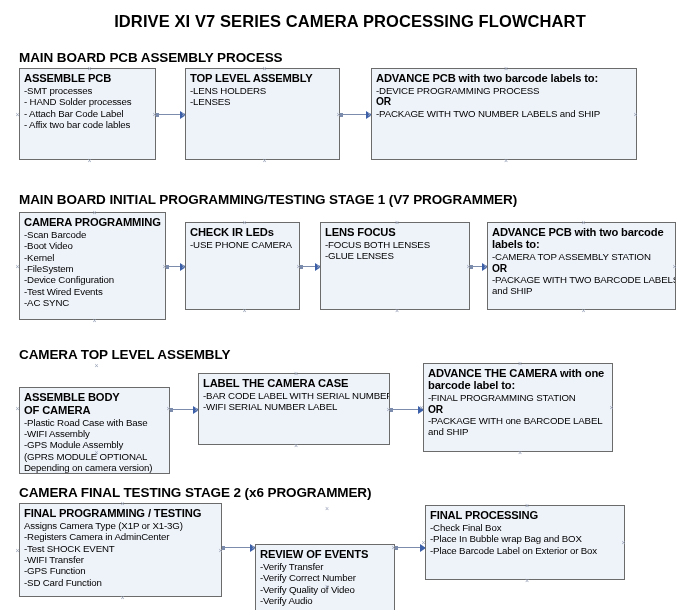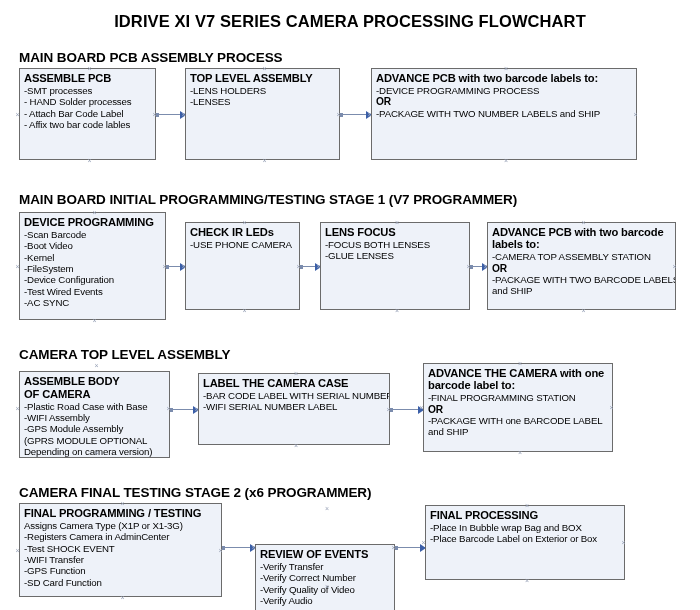--- a/index.html
+++ b/index.html
@@ -142,21 +142,21 @@
   <div class="proc-box" style="left:371px; top:68px; width:266px; height:92px;">
     <div class="box-title">ADVANCE PCB with two barcode labels to:</div>
     <div class="box-line">-DEVICE PROGRAMMING PROCESS</div>
     <div class="box-line bold">OR</div>
     <div class="box-line">-PACKAGE WITH TWO NUMBER LABELS and SHIP</div>
   </div>
 
   <div class="section-heading" style="left:19px; top:192px;">MAIN BOARD INITIAL PROGRAMMING/TESTING STAGE 1 (V7 PROGRAMMER)</div>
 
   <div class="proc-box" style="left:19px; top:212px; width:147px; height:108px;">
-    <div class="box-title">DEVICE PROGRAMMING</div>
+    <div class="box-title">CAMERA PROGRAMMING</div>
     <div class="box-line">-Scan Barcode</div>
     <div class="box-line">-Boot Video</div>
     <div class="box-line">-Kernel</div>
     <div class="box-line">-FileSystem</div>
     <div class="box-line">-Device Configuration</div>
     <div class="box-line">-Test Wired Events</div>
     <div class="box-line">-AC SYNC</div>
   </div>
 
   <div class="connector" style="left:167px; top:262px; width:18px;">
@@ -191,21 +191,21 @@
   <div class="proc-box" style="left:487px; top:222px; width:189px; height:88px;">
     <div class="box-title" style="line-height:12.4px;">ADVANCE PCB with two barcode labels to:</div>
     <div class="box-line">-CAMERA TOP ASSEMBLY STATION</div>
     <div class="box-line bold">OR</div>
     <div class="box-line">-PACKAGE WITH TWO BARCODE LABELS</div>
     <div class="box-line">and SHIP</div>
   </div>
 
   <div class="section-heading" style="left:19px; top:347px;">CAMERA TOP LEVEL ASSEMBLY</div>
 
-  <div class="proc-box" style="left:19px; top:371px; width:151px; height:87px;">
+  <div class="proc-box" style="left:19px; top:387px; width:151px; height:87px;">
     <div class="box-title" style="width:110px;">ASSEMBLE BODY OF CAMERA</div>
     <div class="box-line">-Plastic Road Case with Base</div>
     <div class="box-line">-WIFI Assembly</div>
     <div class="box-line">-GPS Module Assembly</div>
     <div class="box-line">(GPRS MODULE OPTIONAL</div>
     <div class="box-line">Depending on camera version)</div>
   </div>
 
   <div class="connector" style="left:171px; top:405px; width:27px;">
     <span class="tail"></span>
@@ -260,20 +260,21 @@
   </div>
 
   <div class="connector" style="left:396px; top:543px; width:29px;">
     <span class="tail"></span>
       <span class="shaft"></span>
       <span class="head"></span>
   </div>
 
   <div class="proc-box" style="left:425px; top:505px; width:200px; height:75px;">
     <div class="box-title">FINAL PROCESSING</div>
+    <div class="box-line"> -Check Final Box</div>
     <div class="box-line">-Place In Bubble wrap Bag and BOX</div>
     <div class="box-line">-Place Barcode Label on Exterior or Box</div>
   </div>
 
 <span class="handle" style="left: 87.5px; top: 64.5px;">×</span>
     <span class="handle" style="left: 87.5px; top: 156.5px;">×</span>
     <span class="handle" style="left: 15.5px; top: 110.5px;">×</span>
     <span class="handle" style="left: 152.5px; top: 110.5px;">×</span>
     <span class="handle" style="left: 262.5px; top: 64.5px;">×</span>
     <span class="handle" style="left: 262.5px; top: 156.5px;">×</span>

